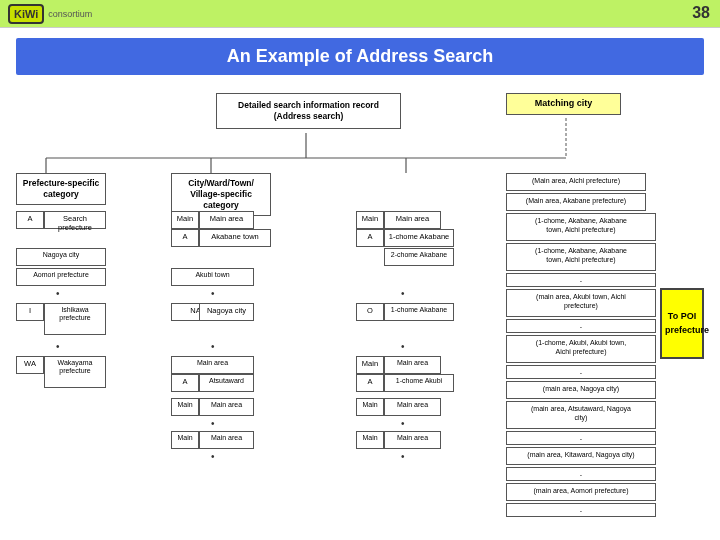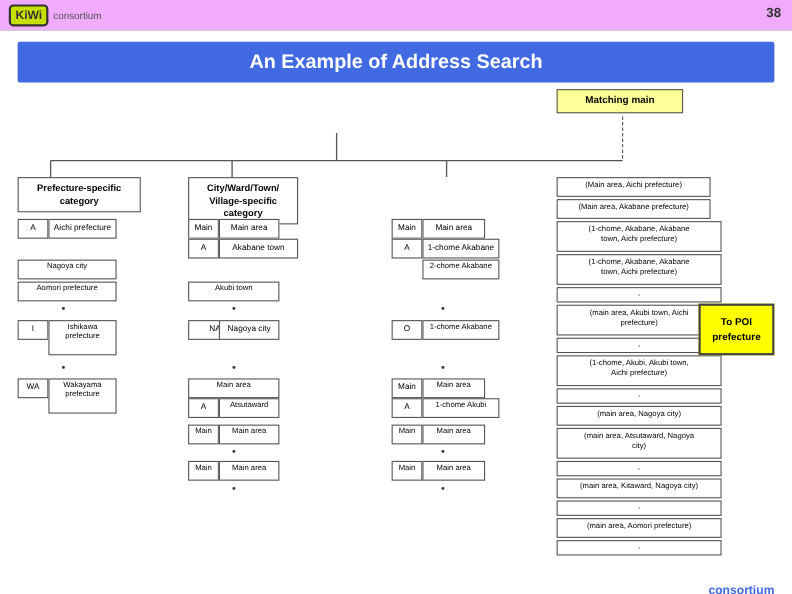--- a/index.html
+++ b/index.html
@@ -14,21 +14,21 @@
     }
     #slide {
       width: 720px;
       height: 540px;
       background: white;
       position: relative;
       overflow: hidden;
     }
     
     #topbar {
-      background: #f0abfc;
+      background: #bef264;
       height: 28px;
       display: flex;
       align-items: center;
       padding: 0 8px;
       border-bottom: 1px solid #ccc;
     }
     #logo {
       display: flex;
       align-items: center;
       gap: 4px;
@@ -43,37 +43,37 @@
       color: #333;
     }
     .logo-consortium {
       font-size: 9px;
       color: #555;
     }
     #page-num {
       position: absolute;
       top: 4px;
       right: 10px;
-      font-size: 12px;
+      font-size: 16px;
       font-weight: bold;
       color: #333;
     }
     
     #main {
       padding: 10px 16px;
     }
     
     #title-bar {
       background: #4169e1;
       color: white;
       text-align: center;
       font-size: 18px;
       font-weight: bold;
       padding: 8px 0;
-      margin-bottom: 6px;
+      margin-bottom: 18px;
       border-radius: 2px;
     }
     
     #diagram {
       position: relative;
       width: 688px;
       height: 450px;
       margin: 0 auto;
     }
     
@@ -203,34 +203,37 @@
 
         <line x1="30" y1="65" x2="550" y2="65" stroke="#555" stroke-width="1.2"></line>
 
         <line x1="30" y1="65" x2="30" y2="80" stroke="#555" stroke-width="1.2"></line>
         <line x1="195" y1="65" x2="195" y2="80" stroke="#555" stroke-width="1.2"></line>
         <line x1="390" y1="65" x2="390" y2="80" stroke="#555" stroke-width="1.2"></line>
 
         <line x1="550" y1="25" x2="550" y2="65" stroke="#555" stroke-width="1" stroke-dasharray="3,2"></line>
       </svg>
 
+      <div class="header-box" id="box-detail" style="left:200px;top:0;width:185px;font-size:8.5px;">
+        Detailed search information record<br>(Address search)
+      </div>
 
       <div class="header-box" id="box-matching" style="left:490px;top:0;width:115px;background:#ffff99;">
-        Matching main
-      </div>
-
-      <div class="col-header" style="left:0;top:80px;width:112px;">
+        Matching city
+      </div>
+
+      <div class="col-header" style="left:0;top:80px;width:90px;">
         Prefecture-specific<br>category
       </div>
       <div class="col-header" style="left:155px;top:80px;width:100px;">
         City/Ward/Town/<br>Village-specific category
       </div>
 
       <div class="data-box" style="left:0;top:118px;width:28px;height:18px;">A</div>
-      <div class="data-box" style="left:28px;top:118px;width:62px;height:18px;">Aichi prefecture</div>
+      <div class="data-box" style="left:28px;top:118px;width:62px;height:18px;">Search prefecture</div>
 
       <div class="data-box" style="left:155px;top:118px;width:28px;height:18px;">Main</div>
       <div class="data-box" style="left:183px;top:118px;width:55px;height:18px;">Main area</div>
       <div class="data-box" style="left:155px;top:136px;width:28px;height:18px;">A</div>
       <div class="data-box" style="left:183px;top:136px;width:72px;height:18px;">Akabane town</div>
 
       <div class="data-box" style="left:340px;top:118px;width:28px;height:18px;">Main</div>
       <div class="data-box" style="left:368px;top:118px;width:57px;height:18px;">Main area</div>
       <div class="data-box" style="left:340px;top:136px;width:28px;height:18px;">A</div>
       <div class="data-box" style="left:368px;top:136px;width:70px;height:18px;">1-chome Akabane</div>
@@ -298,21 +301,21 @@
 
       <div class="match-box" style="left:490px;top:308px;width:150px;height:28px;font-size:7px;">(main area, Atsutaward, Nagoya<br>city)</div>
       <div class="match-box" style="left:490px;top:338px;width:150px;height:14px;">-</div>
 
       <div class="match-box" style="left:490px;top:354px;width:150px;height:18px;font-size:7px;">(main area, Kitaward, Nagoya city)</div>
       <div class="match-box" style="left:490px;top:374px;width:150px;height:14px;">-</div>
 
       <div class="match-box" style="left:490px;top:390px;width:150px;height:18px;font-size:7px;">(main area, Aomori prefecture)</div>
       <div class="match-box" style="left:490px;top:410px;width:150px;height:14px;">-</div>
 
-      <div id="to-poi" style="position:absolute;right:0px;top:195px;width:69px;background:#ffff00;border:2px solid #444;text-align:center;font-size:9px;font-weight:bold;padding:8px 3px;line-height:1.5;">
+      <div id="to-poi" style="position:absolute;right:0px;top:195px;width:44px;background:#ffff00;border:2px solid #444;text-align:center;font-size:9px;font-weight:bold;padding:20px 3px;line-height:1.5;">
         <span>To POI</span><br>
         <span>prefecture</span>
       </div>
 
       <div id="consortium" style="position:absolute;bottom:-12px;right:0;font-size:11px;font-weight:bold;color:#4169e1;">consortium</div>
 
     </div>
   </div>
 </div>
 

